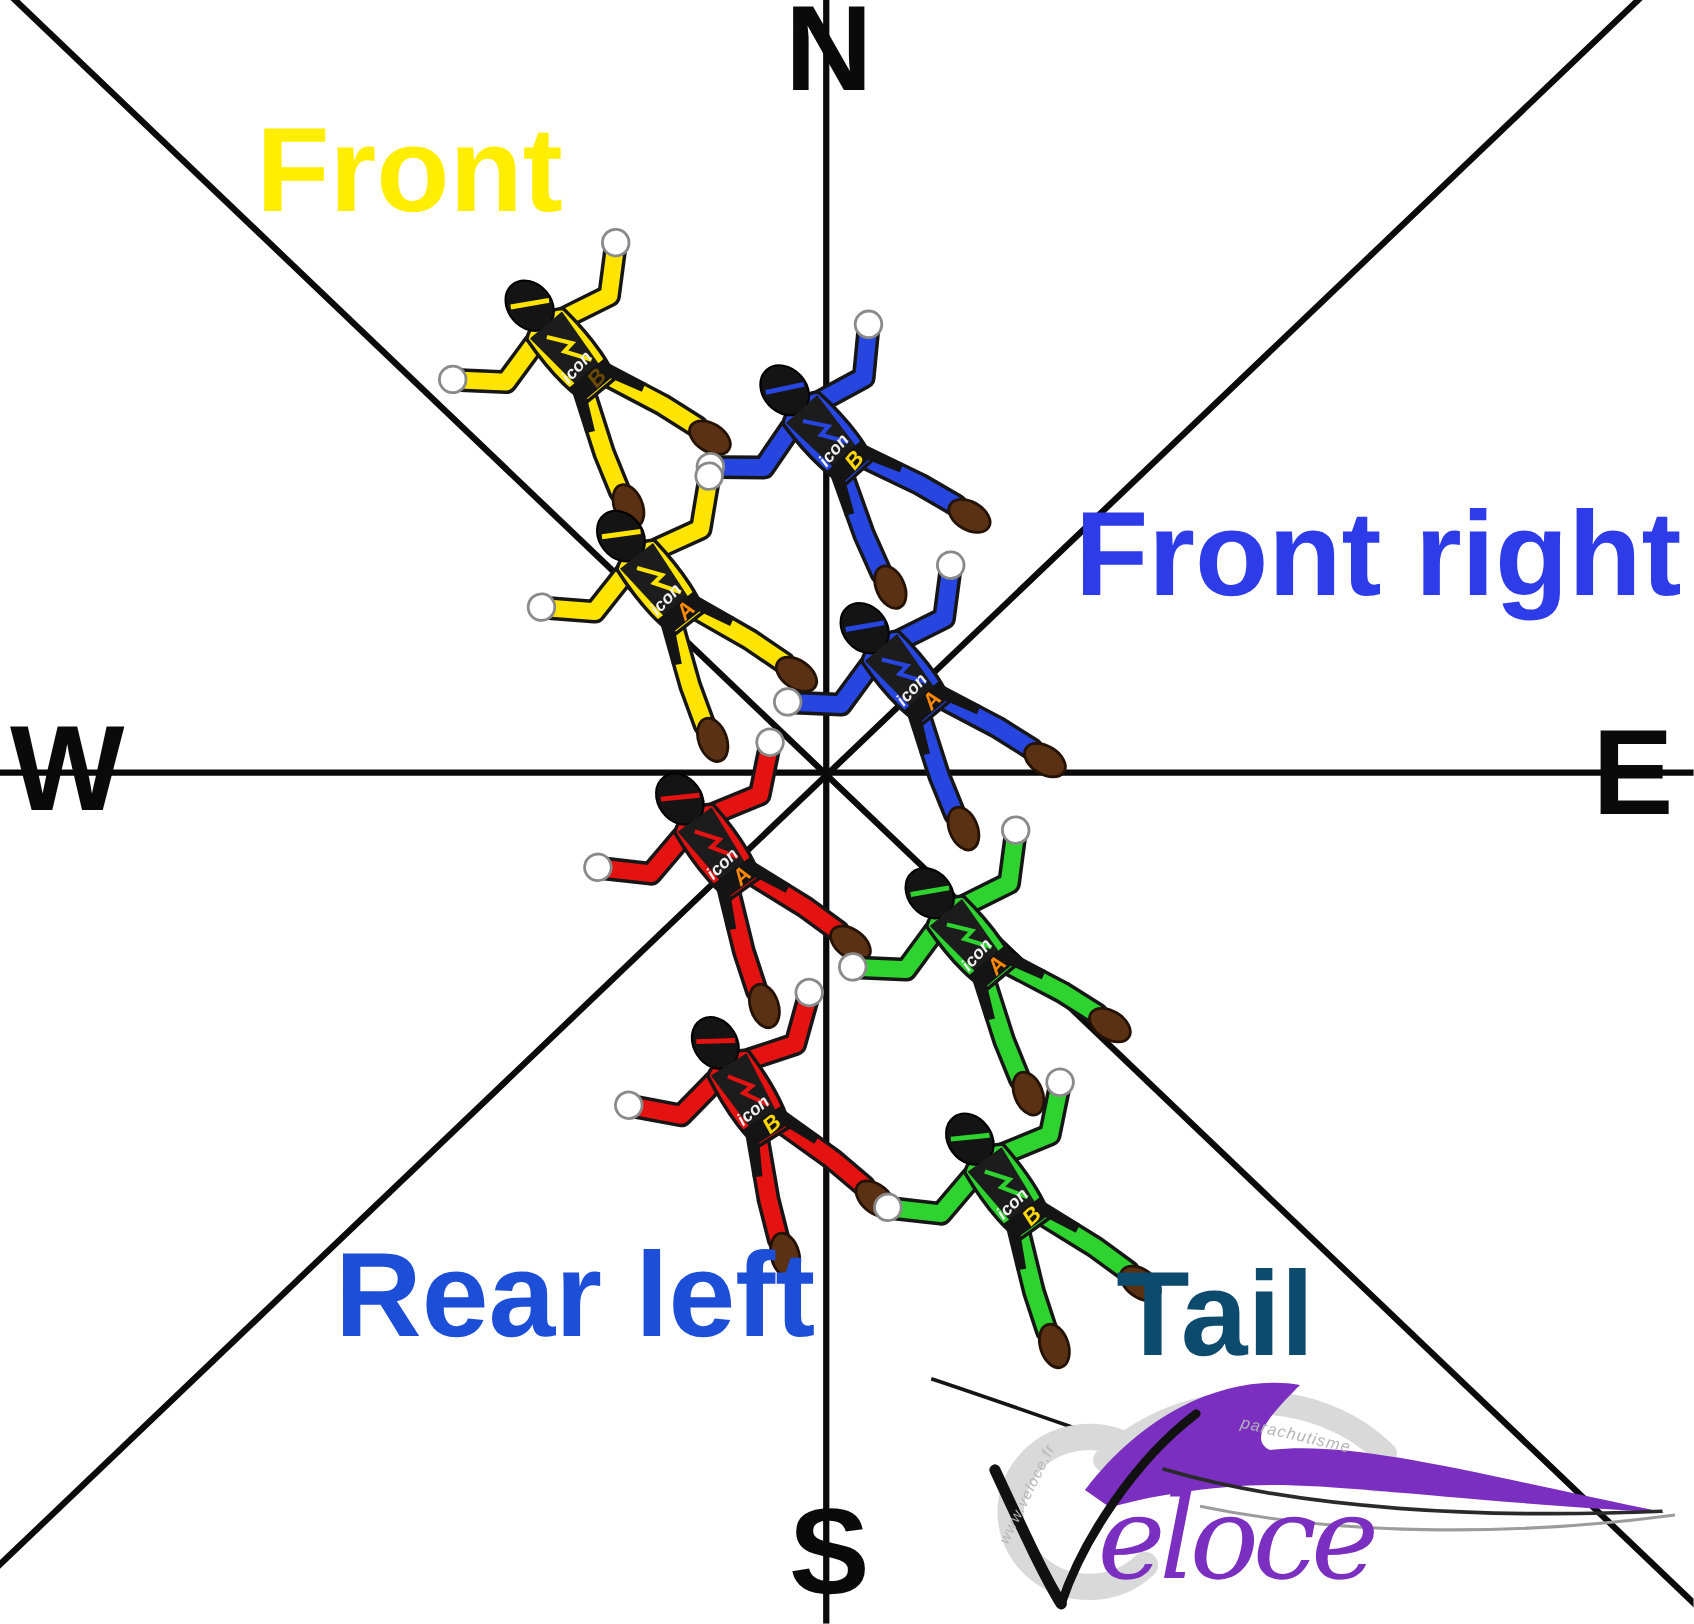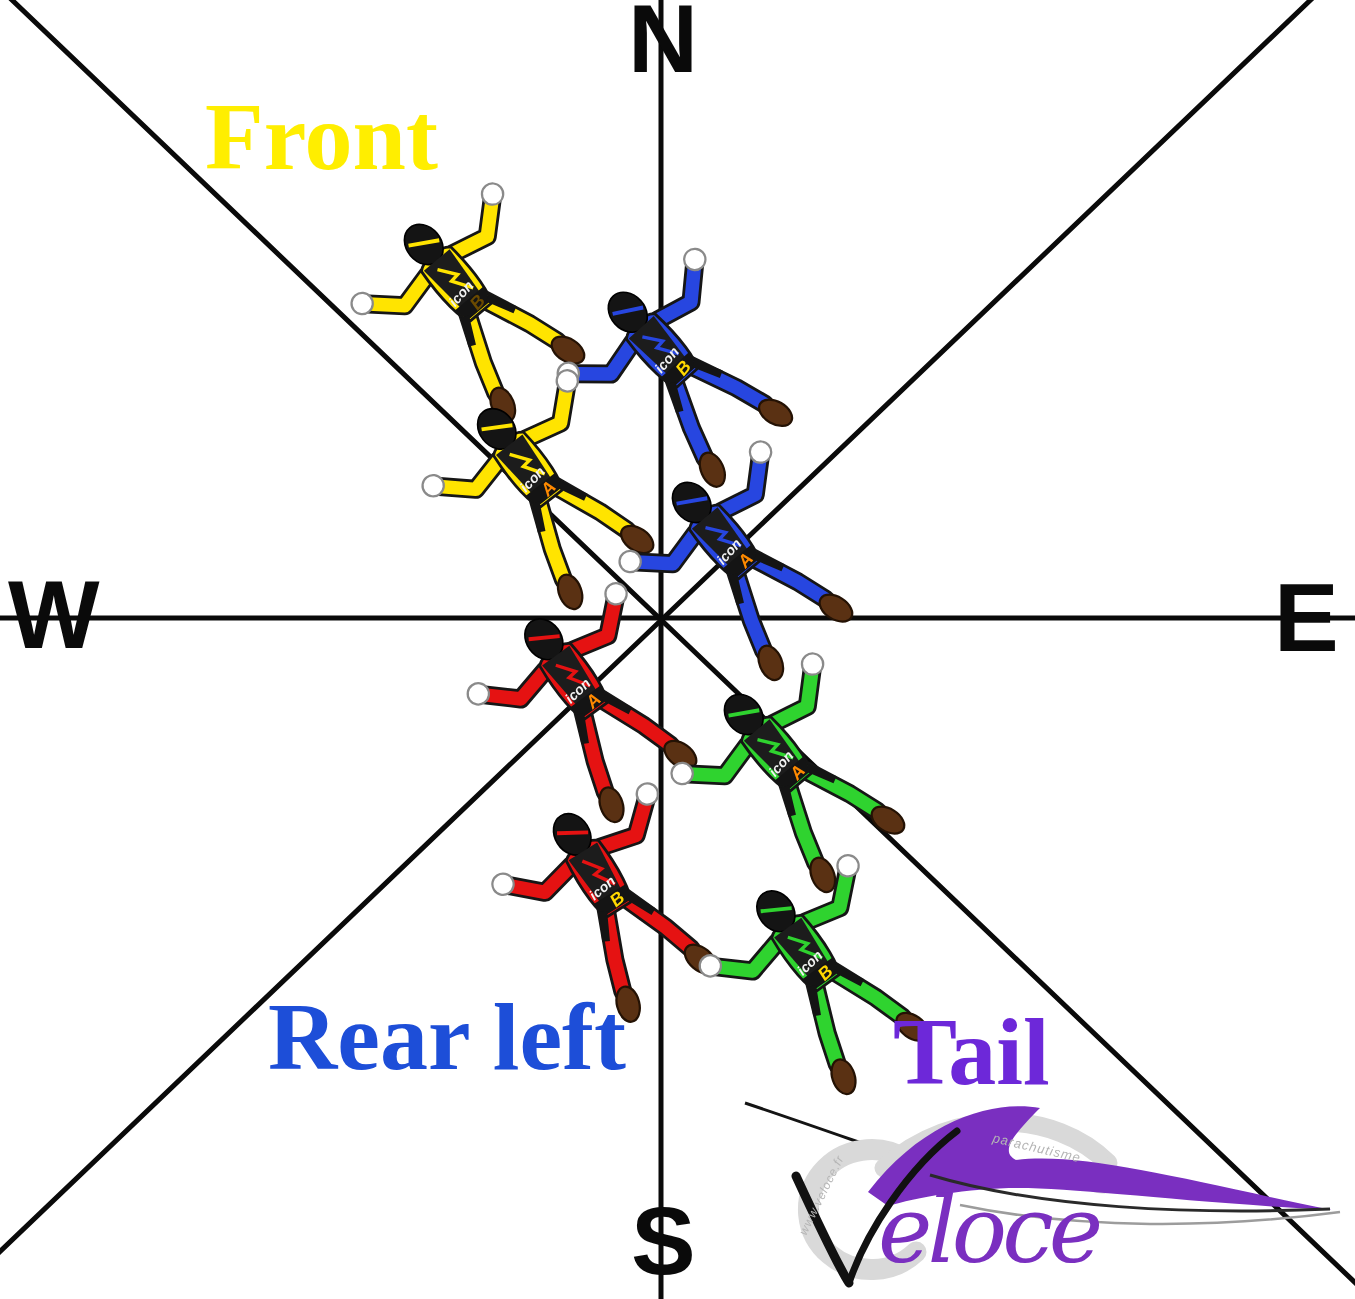--- a/index.html
+++ b/index.html
@@ -2,21 +2,21 @@
 <html><head>
 <meta charset="utf-8">
 <style>
   html,body{margin:0;padding:0;background:#fff;}
   #canvas{position:relative;width:1355px;height:1299px;background:#ffffff;overflow:hidden;
           font-family:"Liberation Sans",sans-serif;}
   #scene{position:absolute;left:0;top:0;}
   .compass-letter{position:absolute;font-weight:bold;font-size:97px;color:#0a0a0a;line-height:1;
                   font-family:"Liberation Sans",sans-serif;}
   .quadrant-label{position:absolute;font-weight:bold;font-size:96px;line-height:1;white-space:nowrap;
-                  font-family:Liberation Serif, serif;}
+                  font-family:Liberation Sans, sans-serif;}
 </style>
 </head>
 <body>
 
 <div id="canvas">
 
   <svg id="scene" width="1355" height="1299" viewBox="0 0 1355 1299">
 
     <g stroke="#0a0a0a" stroke-width="5" stroke-linecap="round">
       <line x1="661" y1="-10" x2="661" y2="1309"></line>
@@ -197,16 +197,17 @@
       <text id="logo-url" x="806" y="1236" font-size="12" font-style="italic" letter-spacing="1" transform="rotate(-64 806 1236)" font-family="'Liberation Sans',sans-serif" fill="#b5b5b5">www.veloce.fr</text>
     </g>
   </svg>
 
   <div class="compass-letter" style="left:628px;top:-10px;">N</div>
   <div class="compass-letter" style="left:8px;top:566px;">W</div>
   <div class="compass-letter" style="left:1274px;top:569px;">E</div>
   <div class="compass-letter" style="left:631px;top:1192px;">S</div>
 
   <div class="quadrant-label" style="left: 205px; top: 89px; color: rgb(255, 238, 0);">Front</div>
+  <div class="quadrant-label" style="left: 860px; top: 396px; color: rgb(46, 59, 232);">Front right</div>
   <div class="quadrant-label" style="left: 268px; top: 989px; color: #1d4ed8;">Rear left</div>
-  <div class="quadrant-label" style="left: 893px; top: 1004px; color: #6d28d9;">Tail</div>
+  <div class="quadrant-label" style="left: 893px; top: 1004px; color: #0c4a6e;">Tail</div>
 
 </div>
 
 </body></html>

